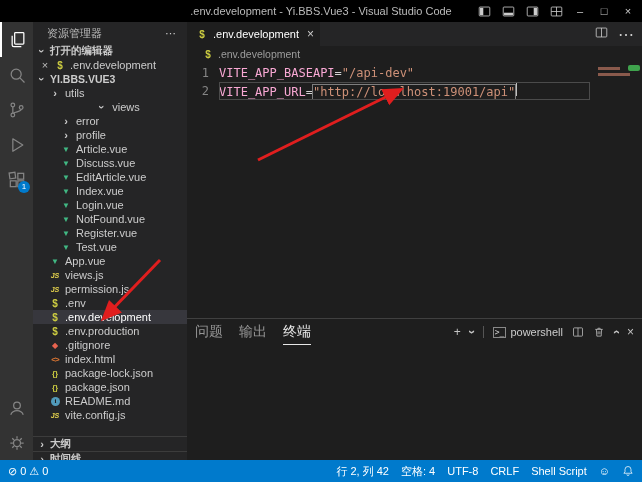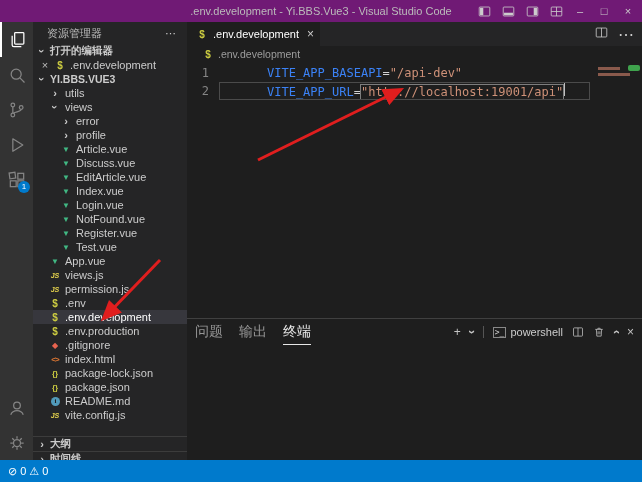--- a/index.html
+++ b/index.html
@@ -1,21 +1,21 @@
 <!DOCTYPE html>
 <html><head>
 <meta charset="utf-8">
 <style>
   * { margin:0; padding:0; box-sizing:border-box; }
   html,body { width:642px; height:482px; background:#1e1e1e; overflow:hidden;
               font-family:"Liberation Sans", sans-serif; }
   .window { position:relative; width:642px; height:482px; display:flex; flex-direction:column; background:#1e1e1e; }
 
   
-  .titlebar { position:relative; flex:0 0 22px; background:#701a75; display:flex; align-items:center; justify-content:center; }
+  .titlebar { position:relative; flex:0 0 22px; background:#000000; display:flex; align-items:center; justify-content:center; }
   .titlebar-title { color:#bbbbbb; font-size:11px; white-space:nowrap; }
   .titlebar-controls { position:absolute; right:2px; top:0; height:22px; display:flex; align-items:center; }
   .tb-icon { width:24px; height:22px; display:flex; align-items:center; justify-content:center; color:#cccccc; font-size:11px; cursor:pointer; }
   .tb-icon svg { display:block; }
 
   
   .main { flex:1 1 auto; display:flex; min-height:0; }
 
   
   .activitybar { flex:0 0 33px; background:#333333; display:flex; flex-direction:column; align-items:stretch; }
@@ -55,21 +55,21 @@
   .tab { display:flex; align-items:center; background:#1e1e1e; padding:0 6px 0 8px; font-size:11px; color:#ffffff; cursor:pointer; }
   .tab .file-icon { margin-right:4px; }
   .tab-close { margin-left:8px; color:#cccccc; font-size:12px; }
   .tab-actions { margin-left:auto; display:flex; align-items:center; gap:10px; padding-right:8px; color:#cccccc; }
   .breadcrumb { flex:0 0 16px; display:flex; align-items:center; padding-left:14px; color:#9d9d9d; font-size:10.5px; }
   .breadcrumb .file-icon { margin-right:3px; }
 
   .code { position:relative; flex:1 1 auto; padding-top:2px; overflow:hidden; font-family:"DejaVu Sans Mono", monospace; font-size:12px; }
   .code-line { position:relative; height:18px; display:flex; align-items:center; margin-right:52px; white-space:pre; }
   .line-number { flex:0 0 22px; text-align:right; margin-right:10px; color:#858585; }
-  .tok-key { color:#3b82f6;margin-left:48px; }
+  .tok-key { color:#f9a8d4; }
   .tok-op { color:#d4d4d4; }
   .tok-str { color:#ce9178; }
   .tok-str.occurrence { box-shadow:0 0 0 1px #7e7e7e; }
   .code-line.current::after { content:''; position:absolute; left:32px; right:0; top:0; bottom:0; border:1px solid #4b4b4b; pointer-events:none; }
   .caret { display:inline-block; width:1px; height:13px; background:#c0c0c0; margin-left:1px; }
   .minimap { position:absolute; top:0; right:0; width:46px; height:70px; cursor:pointer; }
   .mm-bar1 { position:absolute; top:5px; left:2px; width:22px; height:3px; background:#8a5a4c; }
   .mm-bar2 { position:absolute; top:11px; left:2px; width:32px; height:3px; background:#8a5a4c; }
   .mm-badge { position:absolute; top:3px; right:2px; width:12px; height:6px; border-radius:2px; background:#3fa34d; }
 
@@ -213,21 +213,21 @@
       </div>
       <div class="sec-header">
         <span class="chev chev-down">›</span>
         <span>YI.BBS.VUE3</span>
       </div>
       <div class="tree" id="tree">
           <div class="tree-row" style="padding-left: 15px;">
             <span class="file-icon icon-chevron-collapsed">›</span>
             <span class="tree-label">utils</span>
           </div>
-          <div class="tree-row" style="padding-left: 15px;">
+          <div class="tree-row" style="padding-left: 15px; justify-content: center;">
             <span class="file-icon icon-chevron-expanded">
               <span>›</span>
             </span>
             <span class="tree-label">views</span>
           </div>
           <div class="tree-row" style="padding-left: 26px;">
             <span class="file-icon icon-chevron-collapsed">›</span>
             <span class="tree-label">error</span>
           </div>
           <div class="tree-row" style="padding-left: 26px;">
@@ -394,14 +394,28 @@
 
   <div class="statusbar">
     <div class="sb-left">
       <span class="sb-item">
         <span>⊘</span>
         <span>0</span>
         <span>⚠</span>
         <span>0</span>
       </span>
     </div>
+    <div class="sb-right">
+      <span class="sb-item">行 2, 列 42</span>
+      <span class="sb-item">空格: 4</span>
+      <span class="sb-item">UTF-8</span>
+      <span class="sb-item">CRLF</span>
+      <span class="sb-item">Shell Script</span>
+      <span class="sb-item">☺</span>
+      <span class="sb-item">
+        <svg width="12" height="12" viewBox="0 0 16 16" fill="none" stroke="#ffffff">
+            <path d="M8 2a4 4 0 0 0-4 4v3l-1.5 2h11L12 9V6a4 4 0 0 0-4-4z"></path>
+            <path d="M6.5 12.5a1.5 1.5 0 0 0 3 0"></path>
+          </svg>
+      </span>
+    </div>
   </div>
 </div>
 
 </body></html>

